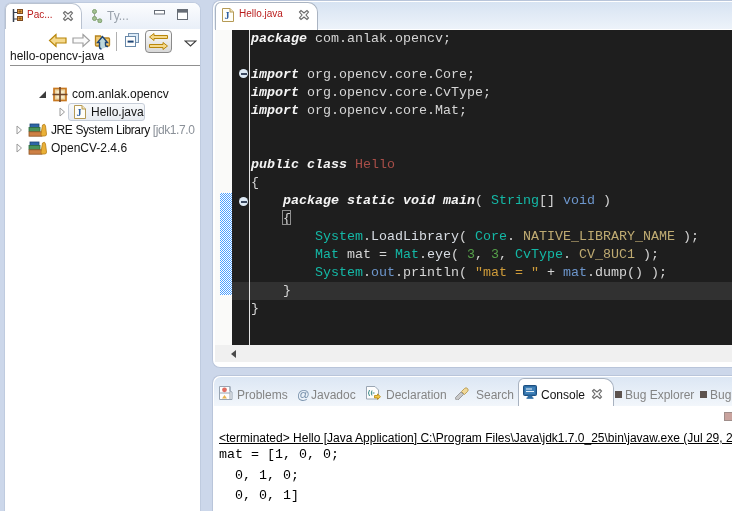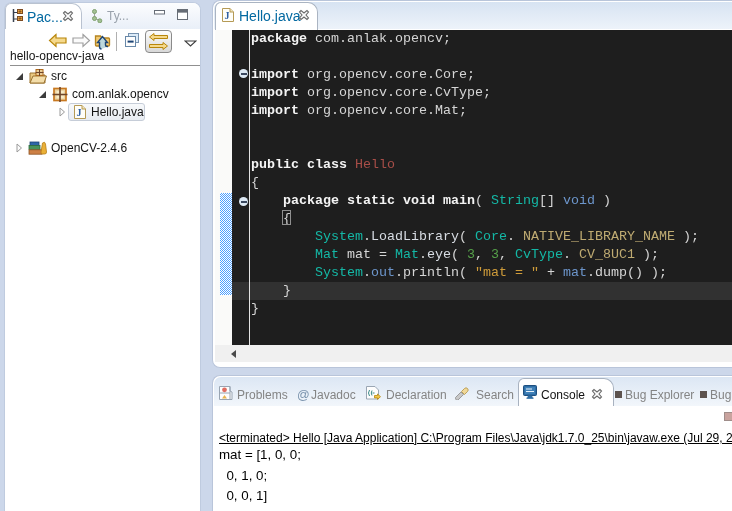--- a/index.html
+++ b/index.html
@@ -4,21 +4,21 @@
 <style>
 * { margin:0; padding:0; box-sizing:border-box; }
 html,body { width:732px; height:511px; overflow:hidden; }
 body { background:#ccd7ea; font-family:"Liberation Sans", sans-serif; position:relative; }
 .abs { position:absolute; }
 .panel { position:absolute; background:#fff; }
 
 #left { left:4px; top:2px; width:197px; height:509px; border-radius:8px 8px 0 0; border:1px solid #bfcbdf; border-bottom:none; }
 #ltabrow { position:absolute; left:0; top:0; width:100%; height:26px; background:linear-gradient(#fcfdfe,#e9eff8); border-radius:7px 7px 0 0; }
 #pactab { position:absolute; left:0; top:0; width:77px; height:26px; background:#fff; border:1px solid #b9c2d0; border-bottom:none; border-radius:6px 10px 0 0; }
-.t12 { font-size:14px; color:#0369a1; white-space:nowrap; }
+.t12 { font-size:10px; color:#b91c1c; white-space:nowrap; }
 .t12d { font-size:12px; color:#9aa2ac; white-space:nowrap; }
 #ltoolbar { position:absolute; left:0; top:26px; width:100%; height:26px; background:#fff; }
 .treetxt { font-size:12px; color:#141414; white-space:nowrap; }
 .graytxt { color:#8a9098; }
 .row { position:absolute; left:0; width:100%; height:18px; }
 .arrow-c { position:absolute; width:7px; height:10px; }
 .arrow-e { position:absolute; width:0; height:0; border-left:7px solid transparent; border-bottom:7px solid #3c3c3c; }
 #selbox { position:absolute; left:63px; top:0px; width:77px; height:18px; background:linear-gradient(#f7f9fb,#e8ecf2); border:1px solid #c6cdd8; border-radius:3px; }
 
 #editor { left:212px; top:0; width:520px; height:368px; border-radius:8px 0 0 8px; border:1px solid #b9c5da; border-right:none; }
@@ -26,39 +26,39 @@
 #hellotab { position:absolute; left:2px; top:1px; width:103px; height:28px; background:#fff; border:1px solid #aab4c2; border-bottom:none; border-radius:6px 10px 0 0; }
 #edbody { position:absolute; left:2px; top:29px; width:518px; height:315px; background:#1e1e1e; }
 #annruler { position:absolute; left:0; top:0; width:17px; height:100%; background:#fafaf9; }
 #rangehatch { position:absolute; left:5px; top:163px; width:12px; height:102px; background-image:linear-gradient(45deg,#4d9fff 25%,transparent 25%,transparent 75%,#4d9fff 75%),linear-gradient(45deg,#4d9fff 25%,transparent 25%,transparent 75%,#4d9fff 75%); background-size:2px 2px; background-position:0 0,1px 1px; background-color:#fff; }
 #foldruler { position:absolute; left:17px; top:0; width:17px; height:100%; background:#1f1f1f; }
 #vline { position:absolute; left:34px; top:0; width:1px; height:100%; background:#e4e4e4; }
 .foldc { position:absolute; left:24px; width:9px; height:9px; border-radius:50%; background:#dce8f3; }
 .foldc::after { content:""; position:absolute; left:1.5px; top:3.5px; width:6px; height:2px; background:#39475e; }
 #curline { position:absolute; left:17px; top:252px; width:501px; height:18px; background:#313131; }
 #code { position:absolute; left:36px; top:0; font-family:"Liberation Mono", monospace; font-size:13.33px; line-height:18px; color:#d6d6d6; white-space:pre; }
-.kw { font-weight:bold; color:#f4f4f4; }
+.kw { font-weight:bold; color:#f4f4f4;font-style:italic; }
 .cls { color:#14b8a6; }
 .clsd { color:#a84e48; }
 .var { color:#6d96cc; }
 .num { color:#55a049; }
 .str { color:#cf9c3a; }
 .cst { color:#bfab72;margin-left:8px; }
 .sm { color:#d8dde4; }
 #brkbox { position:absolute; left:67px; top:180px; width:9px; height:15px; border:1px solid #909090; }
 #hscroll { position:absolute; left:2px; top:344px; width:517px; height:17px; background:#f0f0f0; }
 #hsarrow { position:absolute; left:16px; top:5px; width:0; height:0; border-top:4px solid transparent; border-bottom:4px solid transparent; border-right:5px solid #4a4a4a; }
 
 #bottom { left:212px; top:375px; width:520px; height:136px; border-radius:8px 0 0 0; border:1px solid #b9c5da; border-right:none; border-bottom:none; }
 #bttabs { position:absolute; left:1px; top:1px; width:518px; height:29px; background:linear-gradient(#dce7f4,#f2f6fb); border-radius:7px 0 0 0; }
 .bttab { position:absolute; font-size:12px; color:#848484; white-space:nowrap; }
 #constab { position:absolute; left:305px; top:2px; width:96px; height:28px; background:#fff; border:1px solid #a8b2c0; border-bottom:none; border-radius:6px 10px 0 0; }
 .sq { position:absolute; width:7px; height:7px; background:#5c524e; }
 #consheader { position:absolute; left:6px; top:55px; width:880px; font-size:12px; color:#000; white-space:nowrap; text-decoration:underline; }
-#consout { position:absolute; left:6px; top:69px; font-family:Liberation Sans, sans-serif; font-size:13.33px; line-height:20.5px; color:#000; white-space:pre; }
+#consout { position:absolute; left:6px; top:69px; font-family:Liberation Mono, monospace; font-size:13.33px; line-height:20.5px; color:#000; white-space:pre; }
 #constoolsq { position:absolute; left:511px; top:36px; width:9px; height:9px; background:#c9a39e; border:1px solid #9f8d8a; }
 </style>
 </head>
 <body>
 
 <div class="panel" id="left">
   <div id="ltabrow"></div>
   <div id="pactab"></div>
   <svg class="abs" style="left:7px;top:6px" width="12" height="13" viewBox="0 0 12 13">
       <path d="M1.5 0 V13" stroke="#38414f" stroke-width="1.5"></path>
@@ -110,30 +110,20 @@
   <svg class="abs" style="left:143px;top:30px" width="21" height="17" viewBox="0 0 21 17">
       <path d="M6 0.5 L1.5 4 L6 7.5 V5.5 H19.5 V2.5 H6 Z" fill="#f5d98c" stroke="#b8860b"></path>
       <path d="M15 9.5 L19.5 13 L15 16.5 V14.5 H1.5 V11.5 H15 Z" fill="#f5d98c" stroke="#b8860b"></path>
     </svg>
   <svg class="abs" style="left:179px;top:37px" width="13" height="7" viewBox="0 0 13 7">
       <path d="M1 1 H12 L6.5 6 Z" fill="#fdfdfd" stroke="#3c3c3c" stroke-width="1.1"></path>
     </svg>
   <span class="abs treetxt" style="left:5px;top:46px">hello-opencv-java</span>
   <div class="abs" style="left:5px;top:62px;right:0;height:1px;background:#909090"></div>
 
-  <div class="row" style="top:64px">
-    <div class="arrow-e" style="left:11px;top:6px"></div>
-    <svg class="abs" style="left:24px;top:2px" width="18" height="15" viewBox="0 0 18 15">
-        <path d="M1 4 H6 L8 6 H16 V14 H1 Z" fill="#eac982" stroke="#9c7430"></path>
-        <path d="M1 14 L4 7 H17.5 L15 14 Z" fill="#f3dda9" stroke="#9c7430"></path>
-        <rect x="7" y="0.5" width="7" height="6" fill="#e8cc96" stroke="#b06a1e" stroke-width="1"></rect>
-        <path d="M10.5 0 v7 M6.5 3.5 h8" stroke="#6e452a" stroke-width="1"></path>
-      </svg>
-    <span class="abs treetxt" style="left:46px;top:2px">src</span>
-  </div>
   <div class="row" style="top:82px">
     <div class="arrow-e" style="left:34px;top:6px"></div>
     <svg class="abs" style="left:47px;top:2px" width="16" height="15" viewBox="0 0 16 15">
         <rect x="2" y="1.5" width="12" height="12" fill="#ecd4a4" stroke="#c87820" stroke-width="1.7"></rect>
         <rect x="4.5" y="4" width="2.8" height="2.8" fill="#f8ecc8"></rect>
         <rect x="9" y="4" width="2.8" height="2.8" fill="#f8ecc8"></rect>
         <rect x="4.5" y="8.5" width="2.8" height="2.8" fill="#f8ecc8"></rect>
         <rect x="9" y="8.5" width="2.8" height="2.8" fill="#f8ecc8"></rect>
         <path d="M8 0 V15 M0.5 7.5 H15.5" stroke="#6e452a" stroke-width="1.6" fill="none"></path>
       </svg>
@@ -143,20 +133,32 @@
     <div id="selbox"></div>
     <svg class="arrow-c" style="left:54px;top:4px" width="7" height="10" viewBox="0 0 7 10">
         <path d="M1 1 L5.5 5 L1 9 Z" fill="#fcfcfc" stroke="#9a9a9a"></path>
       </svg>
     <svg class="abs" style="left:69px;top:2px" width="12" height="14" viewBox="0 0 12 14">
         <path d="M0.5 0.5 H8 L11.5 4 V13.5 H0.5 Z" fill="#fffef8" stroke="#b59a55"></path>
         <path d="M8 0.5 V4 H11.5" fill="#f5e6b8" stroke="#b59a55"></path>
         <text x="2.5" y="11" font-family="Liberation Serif" font-size="10" font-weight="bold" fill="#2e5fa3">J</text>
       </svg>
     <span class="abs treetxt" style="left:86px;top:2px">Hello.java</span>
+  </div>
+  <div class="row" style="top:118px">
+    <svg class="arrow-c" style="left:11px;top:4px" width="7" height="10" viewBox="0 0 7 10">
+        <path d="M1 1 L5.5 5 L1 9 Z" fill="#fcfcfc" stroke="#9a9a9a"></path>
+      </svg>
+    <svg class="abs" style="left:23px;top:2px" width="19" height="14" viewBox="0 0 19 14">
+        <rect x="2" y="1" width="9" height="3.4" fill="#2e66a7" stroke="#1c4475" stroke-width="0.8"></rect>
+        <rect x="1" y="4.4" width="11" height="4" fill="#49935a" stroke="#2c6b3c" stroke-width="0.8"></rect>
+        <rect x="1" y="8.8" width="13" height="4.4" fill="#cd8045" stroke="#8e5424" stroke-width="0.8"></rect>
+        <path d="M14.5 2 q2.5 -2 3 1 l1 8 q0.2 2 -2 2 h-2 q-2 0 -1.5 -2 Z" fill="#eab037" stroke="#b57d17" stroke-width="0.8"></path>
+      </svg>
+    <span class="abs treetxt" style="left:46px;top:2px;letter-spacing:-0.4px">JRE System Library <span class="graytxt">[jdk1.7.0</span></span>
   </div>
   <div class="row" style="top:136px">
     <svg class="arrow-c" style="left:11px;top:4px" width="7" height="10" viewBox="0 0 7 10">
         <path d="M1 1 L5.5 5 L1 9 Z" fill="#fcfcfc" stroke="#9a9a9a"></path>
       </svg>
     <svg class="abs" style="left:23px;top:2px" width="19" height="14" viewBox="0 0 19 14">
         <rect x="2" y="1" width="9" height="3.4" fill="#2e66a7" stroke="#1c4475" stroke-width="0.8"></rect>
         <rect x="1" y="4.4" width="11" height="4" fill="#49935a" stroke="#2c6b3c" stroke-width="0.8"></rect>
         <rect x="1" y="8.8" width="13" height="4.4" fill="#cd8045" stroke="#8e5424" stroke-width="0.8"></rect>
         <path d="M14.5 2 q2.5 -2 3 1 l1 8 q0.2 2 -2 2 h-2 q-2 0 -1.5 -2 Z" fill="#eab037" stroke="#b57d17" stroke-width="0.8"></path>

